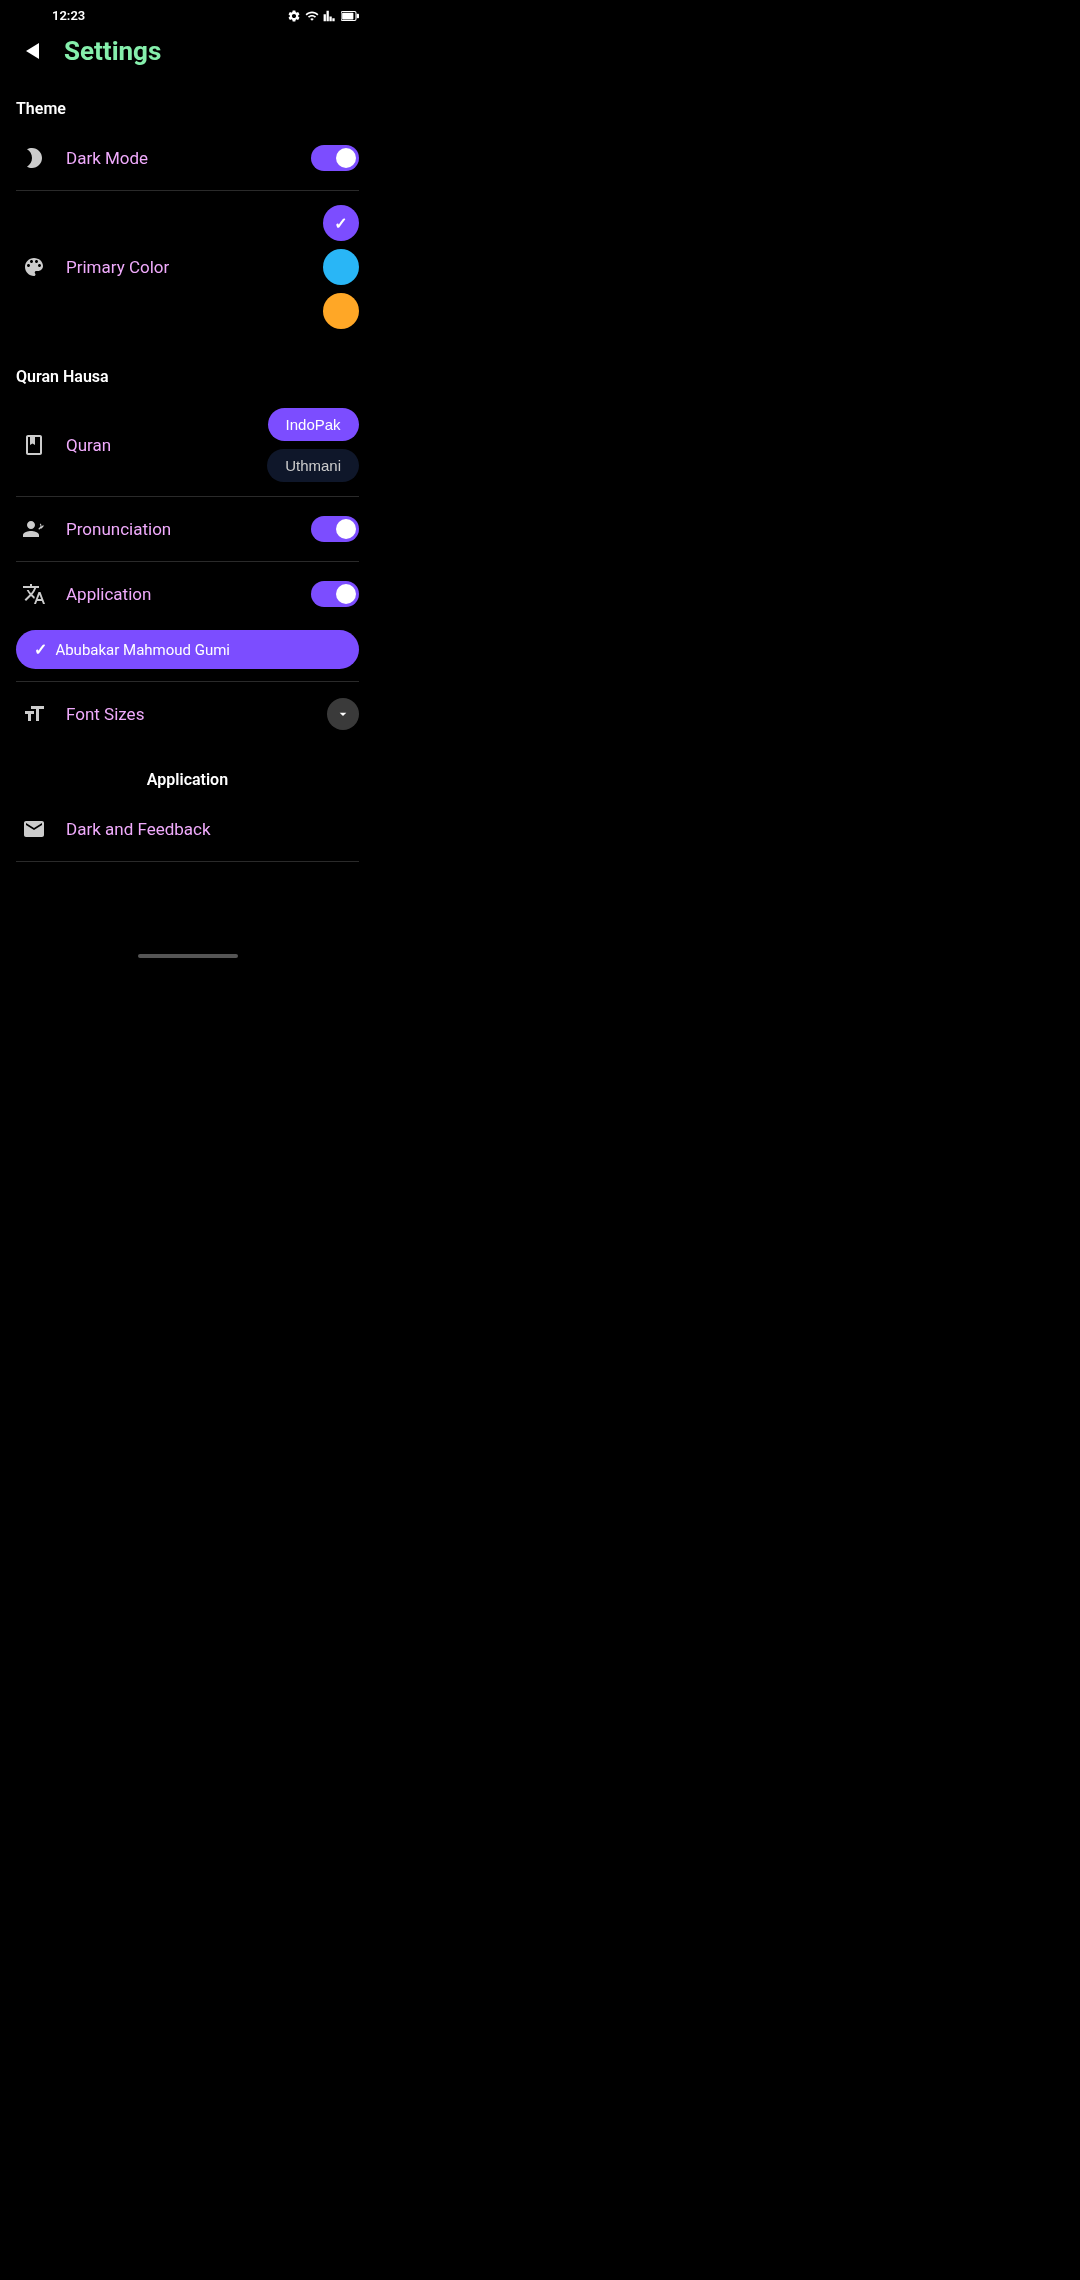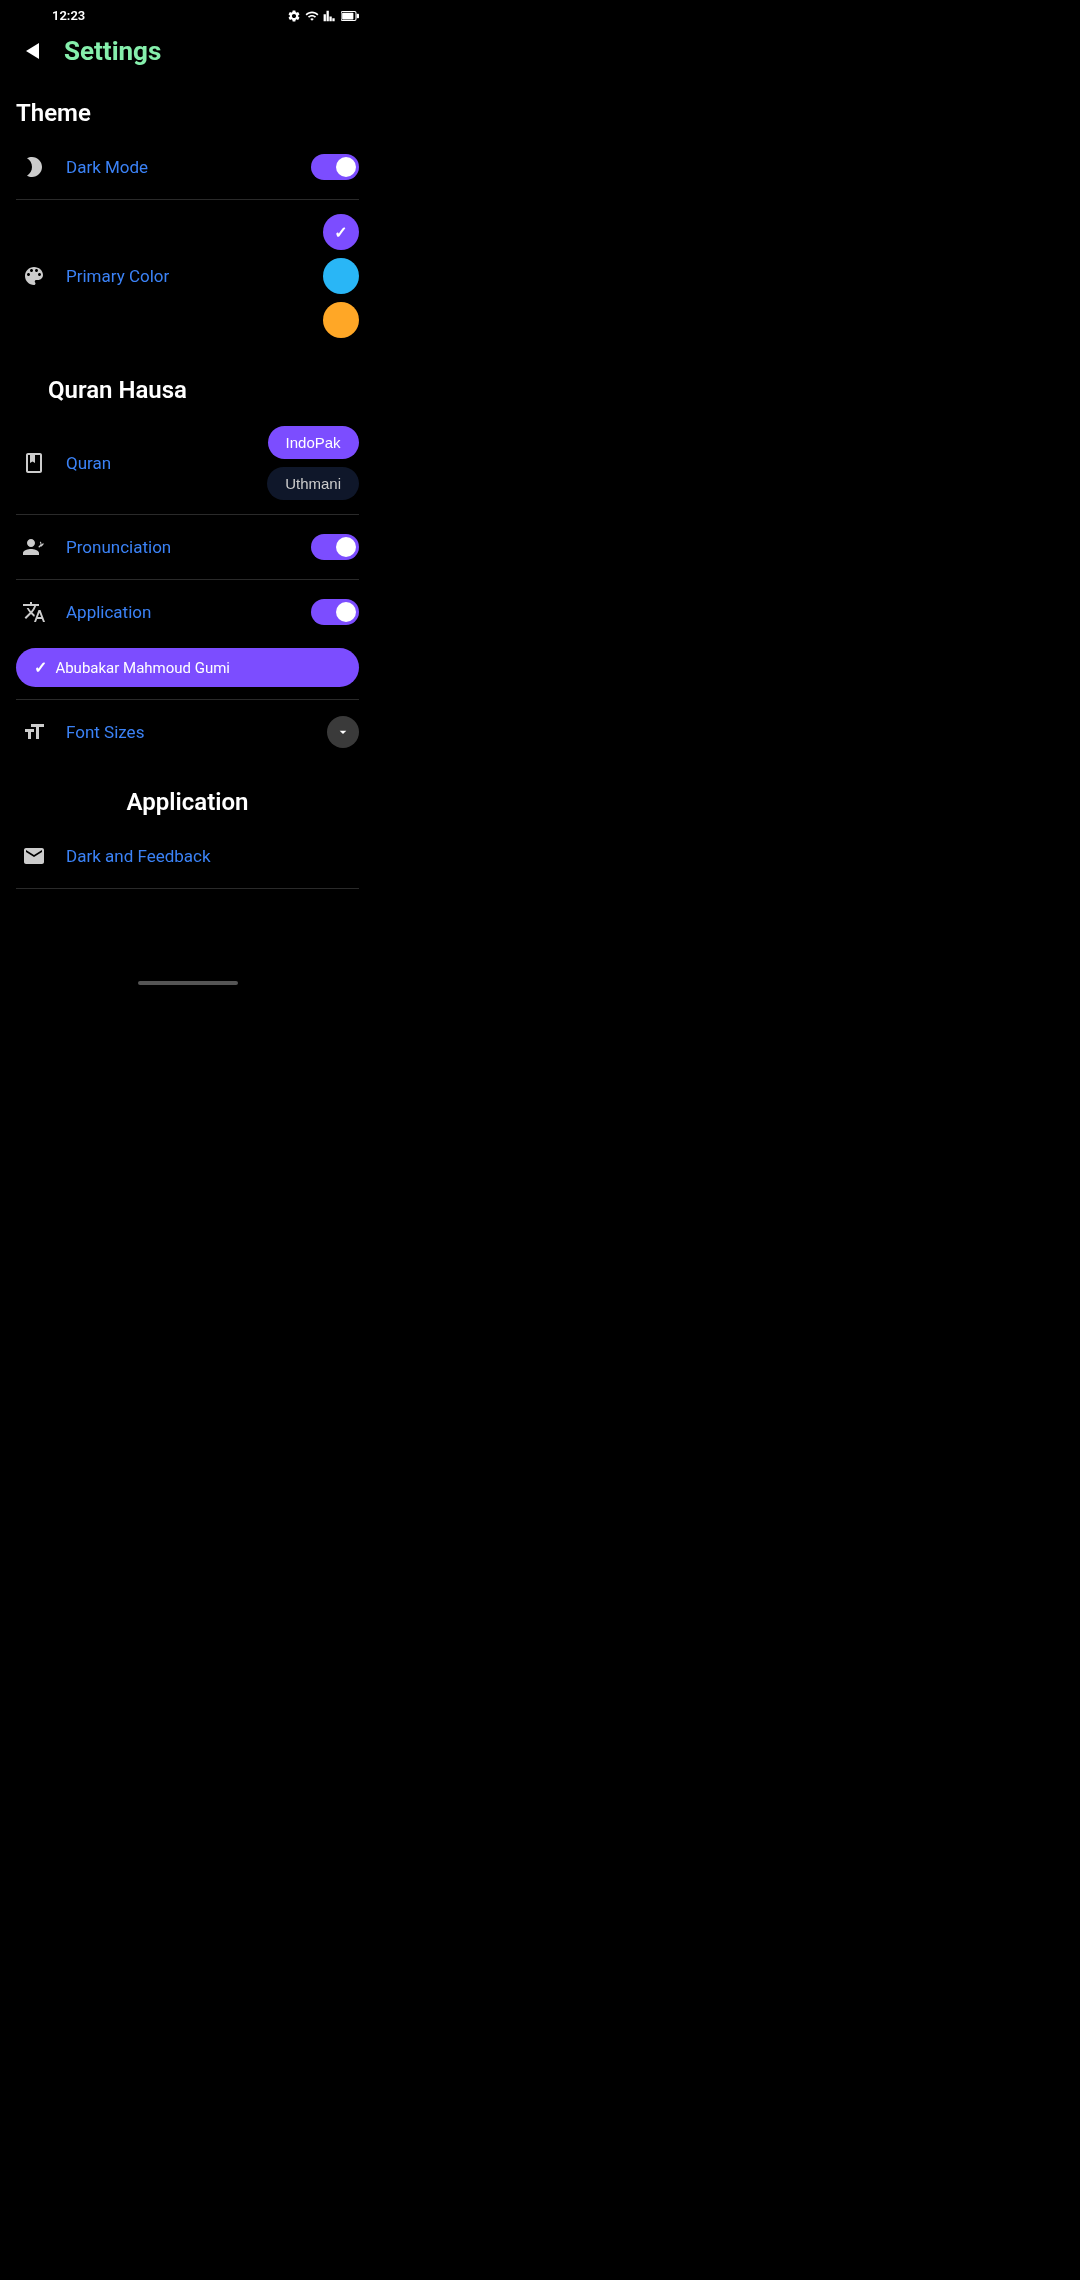--- a/index.html
+++ b/index.html
@@ -46,21 +46,21 @@
     }
     .header-title {
       font-size: 26px;
       font-weight: 700;
       color: #86efac;
     }
 
     
     .section-heading {
       padding: 16px 16px 8px;
-      font-size: 24px;
+      font-size: 16px;
       font-weight: 600;
       color: #fff;
     }
 
     
     .divider {
       height: 1px;
       background: #2a2a2a;
       margin: 0 16px;
     }
@@ -76,21 +76,21 @@
     .setting-icon {
       width: 36px; height: 36px;
       display: flex; align-items: center; justify-content: center;
       flex-shrink: 0;
       font-size: 22px;
       color: #ccc;
     }
     .setting-label {
       flex: 1;
       font-size: 17px;
-      color: #3b82f6;
+      color: #f0abfc;
     }
     .setting-right {
       display: flex;
       align-items: center;
       gap: 8px;
       flex-direction: column;
     }
 
     
     .toggle {
@@ -245,21 +245,21 @@
   <div class="setting-right" style="gap:8px;">
 
     <div class="color-circle selected" style="background:#7c4dff;"></div>
 
     <div class="color-circle" style="background:#29b6f6;"></div>
 
     <div class="color-circle" style="background:#ffa726;"></div>
   </div>
 </div>
 
-<div class="section-heading" style="margin-top:8px;margin-left:32px;">Quran Hausa</div>
+<div class="section-heading" style="margin-top:8px;">Quran Hausa</div>
 
 <div class="setting-row">
   <div class="setting-icon">
 
     <svg width="24" height="24" viewBox="0 0 24 24" fill="#ccc">
       <path d="M18 2H6c-1.1 0-2 .9-2 2v16c0 1.1.9 2 2 2h12c1.1 0 2-.9 2-2V4c0-1.1-.9-2-2-2zm0 18H6V4h2v8l2.5-1.5L13 12V4h5v16z"></path>
     </svg>
   </div>
   <span class="setting-label">Quran</span>
   <div class="setting-right" style="gap:8px;">

